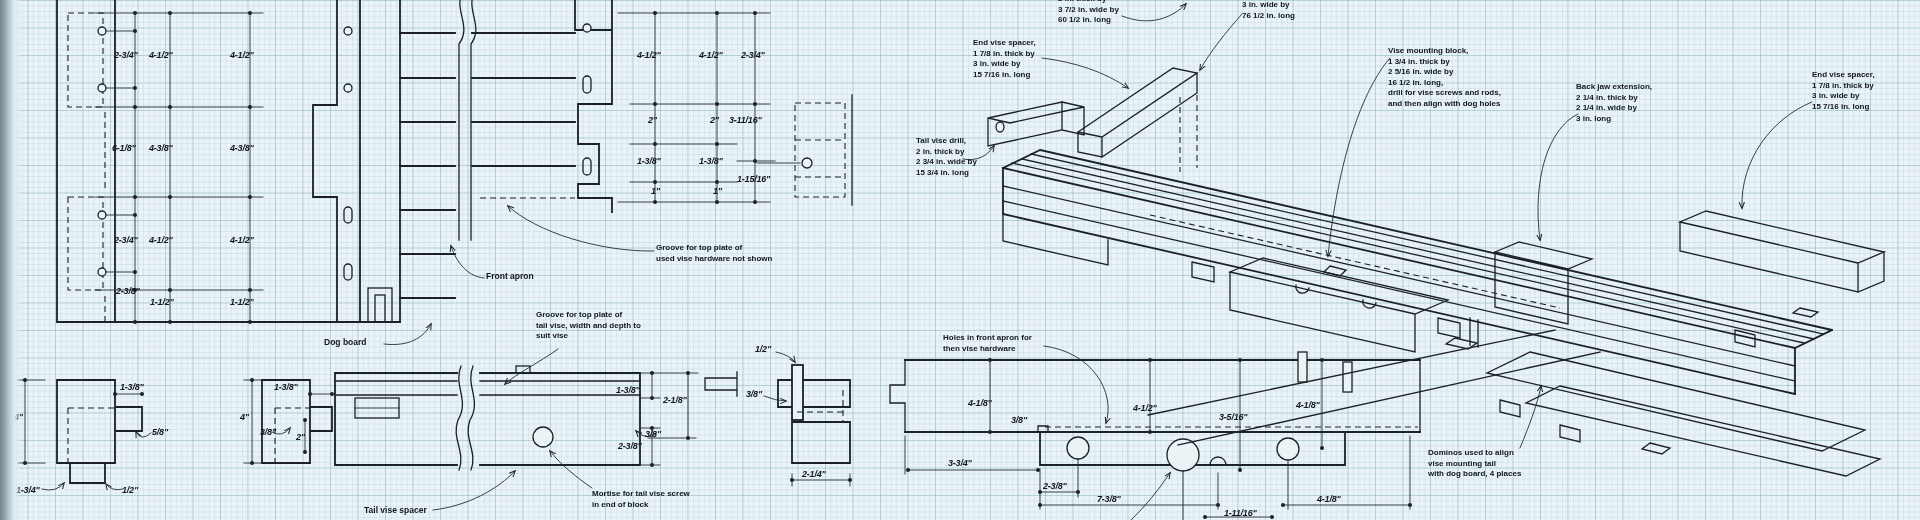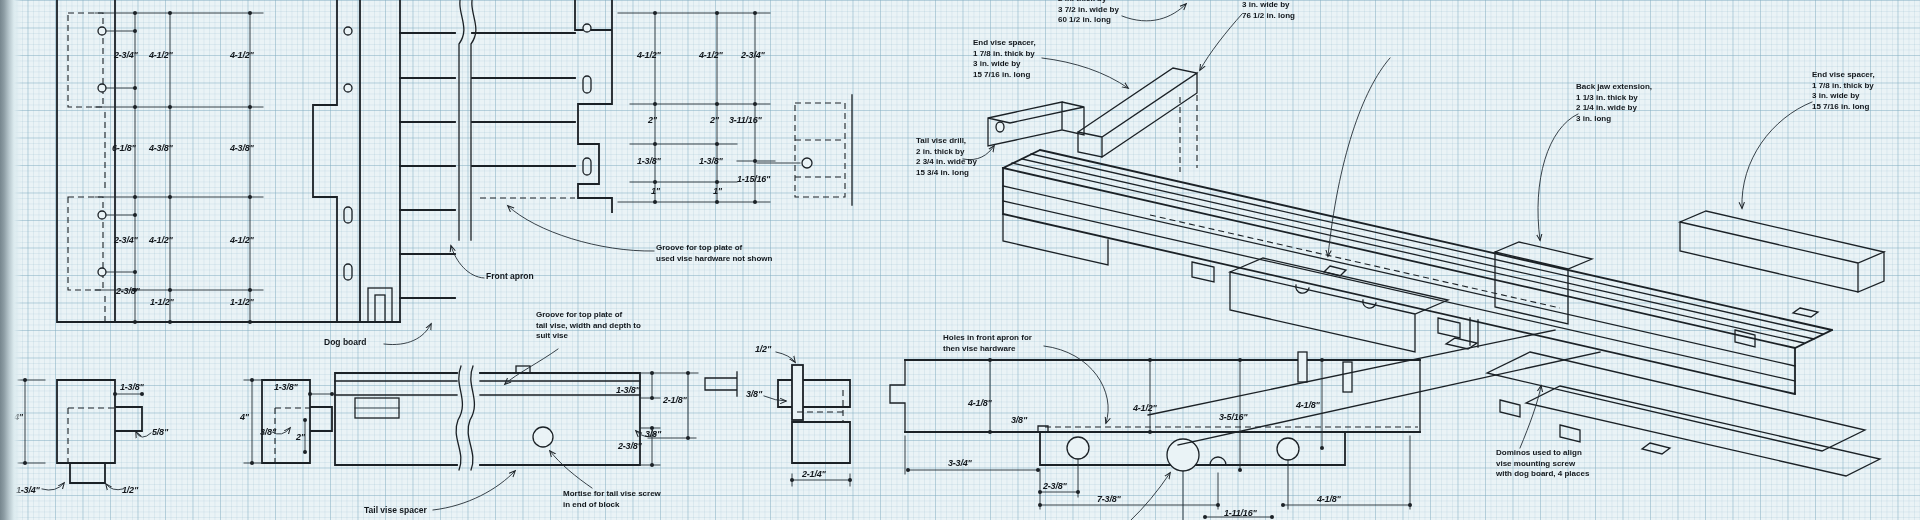--- a/index.html
+++ b/index.html
@@ -321,21 +321,21 @@
 
 <div class="c" style="left:656px;top:243px">
   <div>Groove for top plate of</div>
   <div>used vise hardware not shown</div>
 </div>
 <div class="c" style="left:536px;top:310px">
   <div>Groove for top plate of</div>
   <div>tail vise, width and depth to</div>
   <div>suit vise</div>
 </div>
-<div class="c" style="left:563px;top:489px">
+<div class="c" style="left:592px;top:489px">
   <div>Mortise for tail vise screw</div>
   <div>in end of block</div>
 </div>
 <div class="c" style="left:943px;top:333px">
   <div>Holes in front apron for</div>
   <div>then vise hardware</div>
 </div>
 <div class="c" style="left:1058px;top:-6px">
   <div>2 in. thick by</div>
   <div>3 7/2 in. wide by</div>
@@ -350,32 +350,40 @@
   <div>1 7/8 in. thick by</div>
   <div>3 in. wide by</div>
   <div>15 7/16 in. long</div>
 </div>
 <div class="c" style="left:916px;top:136px">
   <div>Tail vise drill,</div>
   <div>2 in. thick by</div>
   <div>2 3/4 in. wide by</div>
   <div>15 3/4 in. long</div>
 </div>
+<div class="c" style="left:1388px;top:46px">
+  <div>Vise mounting block,</div>
+  <div>1 3/4 in. thick by</div>
+  <div>2 5/16 in. wide by</div>
+  <div>16 1/2 in. long,</div>
+  <div>drill for vise screws and rods,</div>
+  <div>and then align with dog holes</div>
+</div>
 <div class="c" style="left:1576px;top:82px">
   <div>Back jaw extension,</div>
-  <div>1 1/3 in. thick by</div>
+  <div>2 1/4 in. thick by</div>
   <div>2 1/4 in. wide by</div>
   <div>3 in. long</div>
 </div>
 <div class="c" style="left:1812px;top:70px">
   <div>End vise spacer,</div>
   <div>1 7/8 in. thick by</div>
   <div>3 in. wide by</div>
   <div>15 7/16 in. long</div>
 </div>
-<div class="c" style="left:1496px;top:448px">
+<div class="c" style="left:1428px;top:448px">
   <div>Dominos used to align</div>
-  <div>vise mounting screw</div>
+  <div>vise mounting tail</div>
   <div>with dog board, 4 places</div>
 </div>
 
 <div id="edge"></div>
 </div>
 
 </body></html>

